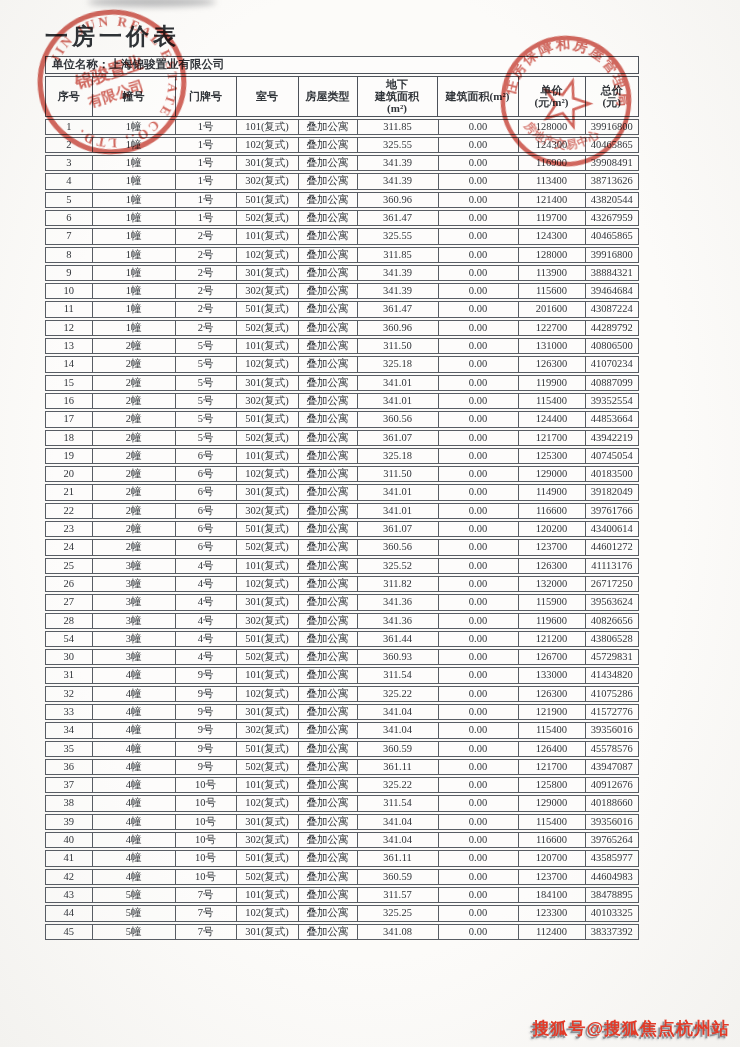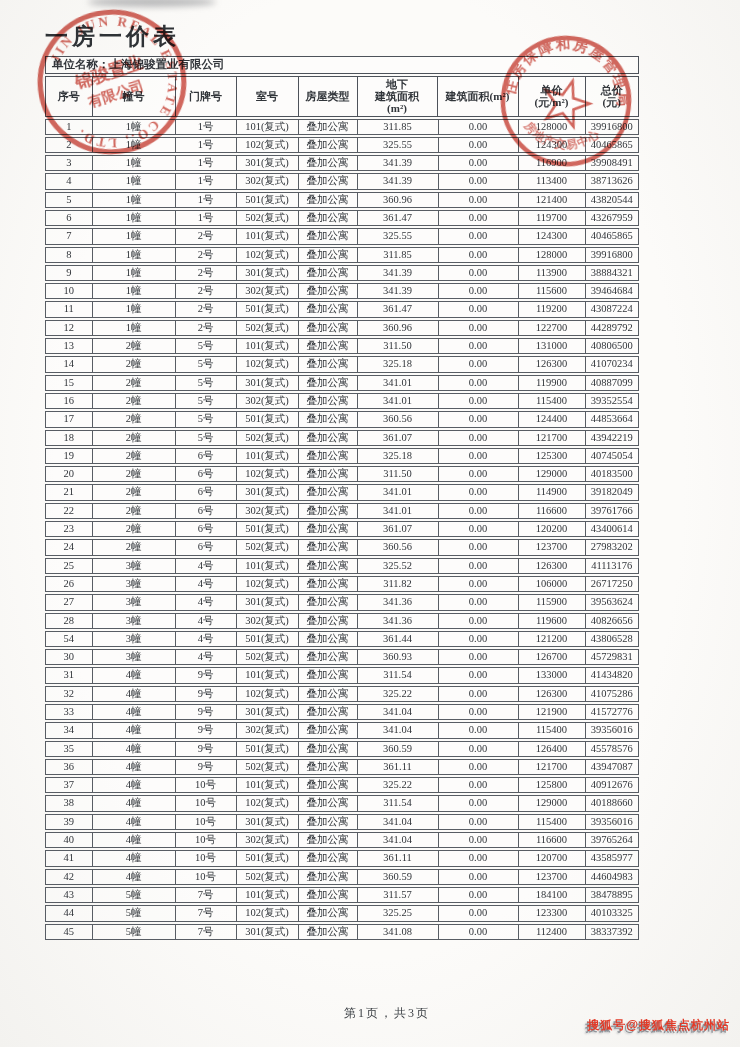--- a/index.html
+++ b/index.html
@@ -51,21 +51,21 @@
   .td:first-child{border-left:none;}
   .c0{width:45.5px}.c1{width:83px}.c2{width:61px}.c3{width:62px}.c4{width:59px}
   .c5{width:81px}.c6{width:80px}.c7{width:67px}.c8{flex:1}
   .page-footer{
     position:absolute;left:0;top:1005px;width:740px;padding-left:34px;box-sizing:border-box;
     text-align:center;font-size:12px;letter-spacing:2px;color:#3c4045;
   }
   .watermark{
     position:absolute;right:10px;top:1017px;
     font-family:"Liberation Sans","DejaVu Sans",sans-serif;
-    font-size:12px;font-weight:bold;letter-spacing:1px;color:#e23a28;
+    font-size:17px;font-weight:bold;letter-spacing:1px;color:#e23a28;
     text-shadow:-2px 2px 0 rgba(128,133,140,.85), -3px 3px 2px rgba(128,133,140,.45);
   }
   .stamp{position:absolute;mix-blend-mode:multiply;opacity:.82;filter:blur(.4px);}
   #stamp-left{left:34px;top:6px;width:156px;height:152px;transform:rotate(-6deg);}
   #stamp-right{left:491px;top:26px;width:150px;height:150px;transform:rotate(7deg);}
 </style>
 </head>
 <body>
 
 <div class="page">
@@ -207,21 +207,21 @@
       <div class="td c8">39464684</div>
     </div>
         <div class="trow">
       <div class="td c0">11</div>
       <div class="td c1">1幢</div>
       <div class="td c2">2号</div>
       <div class="td c3">501(复式)</div>
       <div class="td c4">叠加公寓</div>
       <div class="td c5">361.47</div>
       <div class="td c6">0.00</div>
-      <div class="td c7">119200</div>
+      <div class="td c7">201600</div>
       <div class="td c8">43087224</div>
     </div>
         <div class="trow">
       <div class="td c0">12</div>
       <div class="td c1">1幢</div>
       <div class="td c2">2号</div>
       <div class="td c3">502(复式)</div>
       <div class="td c4">叠加公寓</div>
       <div class="td c5">360.96</div>
       <div class="td c6">0.00</div>
@@ -351,42 +351,42 @@
     </div>
         <div class="trow">
       <div class="td c0">24</div>
       <div class="td c1">2幢</div>
       <div class="td c2">6号</div>
       <div class="td c3">502(复式)</div>
       <div class="td c4">叠加公寓</div>
       <div class="td c5">360.56</div>
       <div class="td c6">0.00</div>
       <div class="td c7">123700</div>
-      <div class="td c8">27983202</div>
+      <div class="td c8">44601272</div>
     </div>
         <div class="trow">
       <div class="td c0">25</div>
       <div class="td c1">3幢</div>
       <div class="td c2">4号</div>
       <div class="td c3">101(复式)</div>
       <div class="td c4">叠加公寓</div>
       <div class="td c5">325.52</div>
       <div class="td c6">0.00</div>
       <div class="td c7">126300</div>
       <div class="td c8">41113176</div>
     </div>
         <div class="trow">
       <div class="td c0">26</div>
       <div class="td c1">3幢</div>
       <div class="td c2">4号</div>
       <div class="td c3">102(复式)</div>
       <div class="td c4">叠加公寓</div>
       <div class="td c5">311.82</div>
       <div class="td c6">0.00</div>
-      <div class="td c7">106000</div>
+      <div class="td c7">132000</div>
       <div class="td c8">26717250</div>
     </div>
         <div class="trow">
       <div class="td c0">27</div>
       <div class="td c1">3幢</div>
       <div class="td c2">4号</div>
       <div class="td c3">301(复式)</div>
       <div class="td c4">叠加公寓</div>
       <div class="td c5">341.36</div>
       <div class="td c6">0.00</div>
@@ -616,16 +616,15 @@
     <circle cx="75" cy="75" r="63" fill="none" stroke="#c9473c" stroke-width="4.5"></circle>
     <text font-size="14.5" font-weight="bold" fill="#c9473c" letter-spacing="2">
       <textPath href="#ringR" startOffset="50%" text-anchor="middle">住房保障和房屋管理局</textPath>
     </text>
     <polygon points="75,54 80.6,70.2 97.8,70.6 84.1,81 89.1,97.4 75,87.6 60.9,97.4 65.9,81 52.2,70.6 69.4,70.2" fill="none" stroke="#c9473c" stroke-width="2.6" transform="rotate(10 75 78)"></polygon>
     <text font-size="11.5" font-weight="bold" fill="#c9473c" letter-spacing="1" opacity=".85">
       <textPath href="#ringRB" startOffset="50%" text-anchor="middle">房地产交易中心</textPath>
     </text>
   </svg>
 
-  <div class="page-footer">第1页，共3页</div>
   <div class="watermark">搜狐号@搜狐焦点杭州站</div>
 
 </div>
 
 </body></html>

